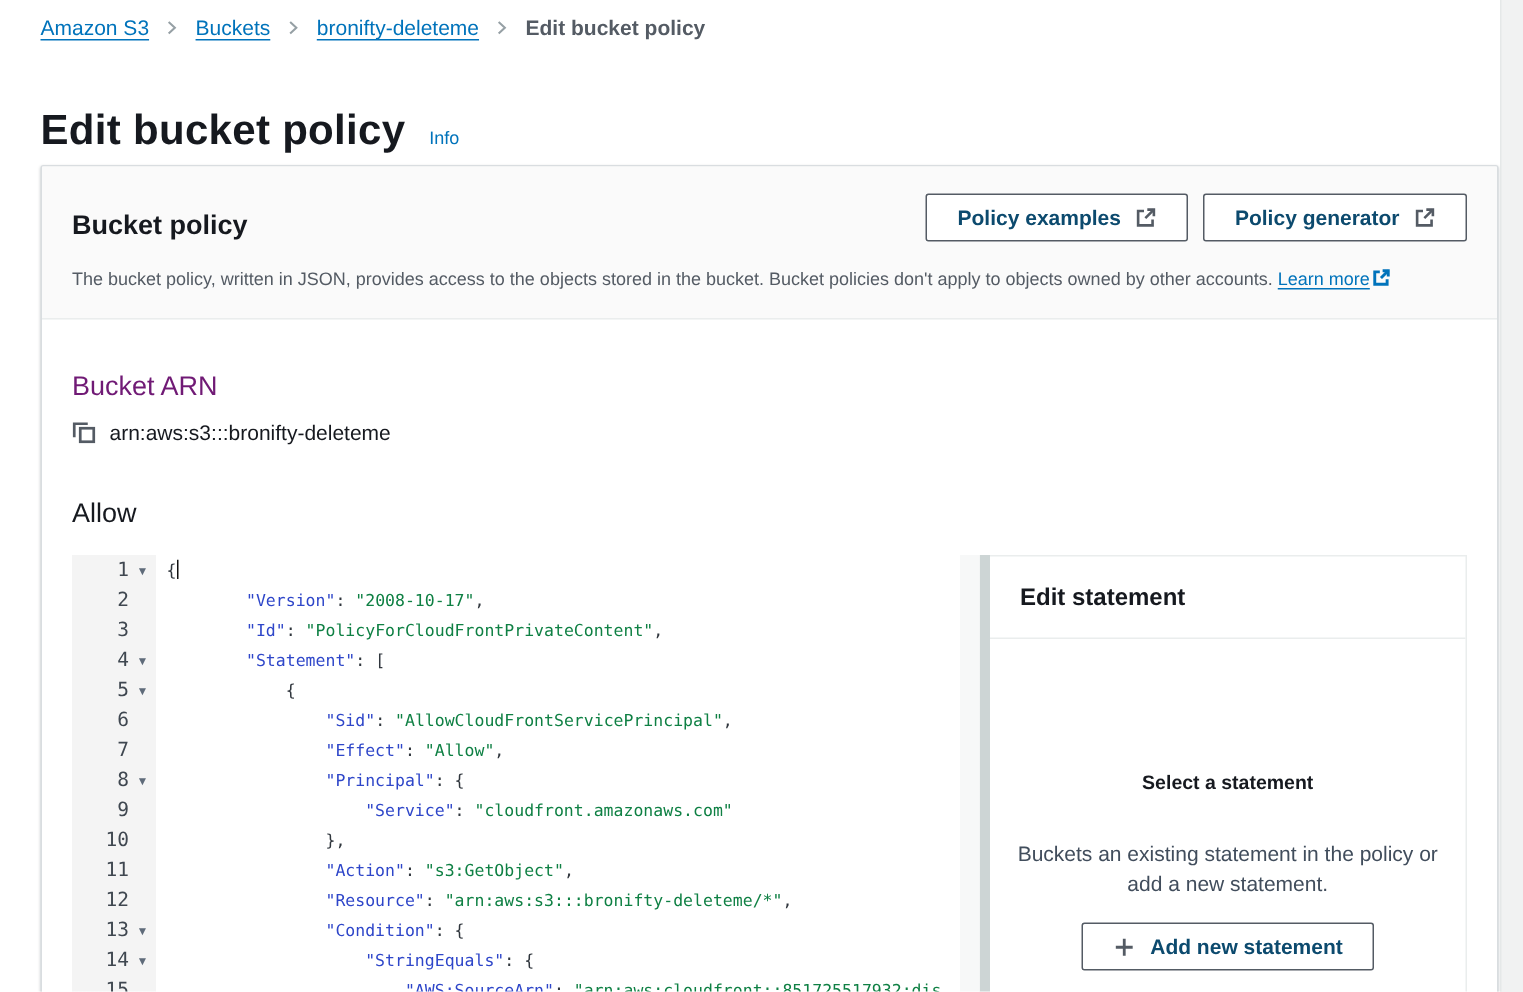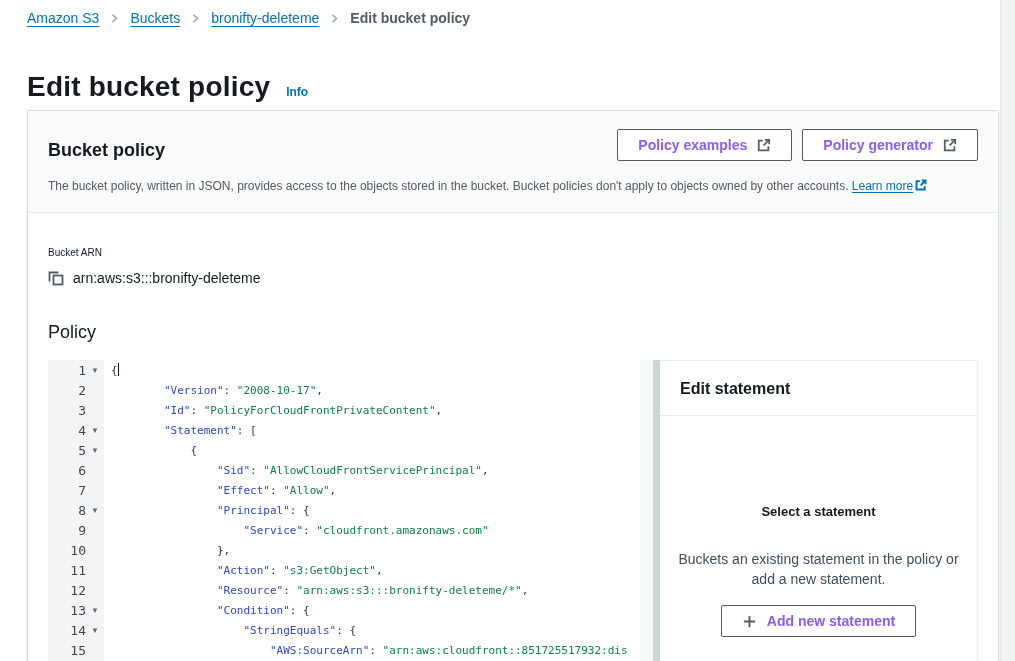--- a/index.html
+++ b/index.html
@@ -11,40 +11,40 @@
 
   
   .breadcrumb { display:flex; align-items:center; margin:10px 0 16px 27px; font-size:14px; }
   .breadcrumb a { color:#0073bb; text-decoration:underline; text-underline-offset:3px; cursor:pointer; }
   .crumb-current { color:#545b64; font-weight:700; }
   .crumb-sep { margin:0 10px; display:flex; align-items:center; }
 
   
   .title-row { display:flex; align-items:baseline; margin:20px 0 0 27px; }
   .page-title { font-size:28px; font-weight:700; letter-spacing:.2px; }
-  .info-link { margin-left:16px; font-size:12px; font-weight:700; color:#0073bb; cursor:pointer; text-decoration:none;margin-top:39px; }
+  .info-link { margin-left:16px; font-size:12px; font-weight:400; color:#0073bb; cursor:pointer; text-decoration:none;margin-top:39px; }
 
   
   .card { margin:7px 0 0 27px; width:972px; min-height:700px; background:#fff;
     border:1px solid #d9dde0; border-radius:2px;
     box-shadow:0 1px 2px rgba(0,28,36,.18); }
   .card-header { background:#fafafa; padding:18px 20px 17px; border-bottom:1px solid #eaeded; }
   .card-header-row { display:flex; align-items:flex-end; }
   .card-title { font-size:18px; font-weight:700; flex:1; }
   .hdr-buttons { display:flex; gap:10px; }
   .btn { display:inline-flex; align-items:center; justify-content:center; gap:10px;
     height:32px; padding:0 20px; background:#fff; border:1px solid #545b64; border-radius:2px;
-    font-family:"Liberation Sans",sans-serif; font-size:14px; font-weight:700; color:#8b5cf6; cursor:pointer; }
+    font-family:"Liberation Sans",sans-serif; font-size:14px; font-weight:700; color:#0c4a6e; cursor:pointer; }
   .card-desc { margin-top:17px; font-size:12px; color:#545b64; line-height:16px; }
   .card-desc a { color:#0073bb; text-decoration:underline; text-underline-offset:2px; cursor:pointer; }
   .ext-icon { display:inline-block; vertical-align:-1px; margin-left:2px; }
 
   
   .card-body { padding:20px; }
-  .field-label { margin-top:14px; font-size:10px; color:#0f172a; }
+  .field-label { margin-top:14px; font-size:18px; color:#701a75; }
   .arn-row { margin-top:12px; display:flex; align-items:center; gap:9px; }
   .copy-btn { background:none; border:none; cursor:pointer; display:flex; align-items:center; padding:0; }
   .arn-value { font-size:14px; color:#16191f; }
   .section-title { margin-top:36px; font-size:18px; font-weight:400; color:#16191f; }
 
   
   .editor-wrap { margin-top:17px; display:flex; height:309px; }
   .editor { position:relative; width:605px; overflow:hidden;
     background:linear-gradient(to right,#f4f4f4 56px,#ffffff 56px); }
   .ed-line { display:flex; height:20px; align-items:center;
@@ -143,21 +143,21 @@
           <span style="display:flex">
             <svg width="16" height="16" viewBox="0 0 16 16" fill="none" stroke="#545b64" stroke-width="1.8">
                 <rect x="5.5" y="5.5" width="9" height="9"></rect>
                 <path d="M10.5 2.5h-9v9"></path>
               </svg>
           </span>
         </button>
         <span class="arn-value">arn:aws:s3:::bronifty-deleteme</span>
       </div>
 
-      <h2 class="section-title">Policy</h2>
+      <h2 class="section-title">Allow</h2>
 
       <div class="editor-wrap">
         <div class="editor" id="editor">
           <div class="ed-scrolltrack"></div>
         <div class="ed-line">
               <span class="lnum">1</span>
               <span class="fold">▼</span>
               <span class="code">{<span class="caret"></span></span>
             </div>
             <div class="ed-line">

